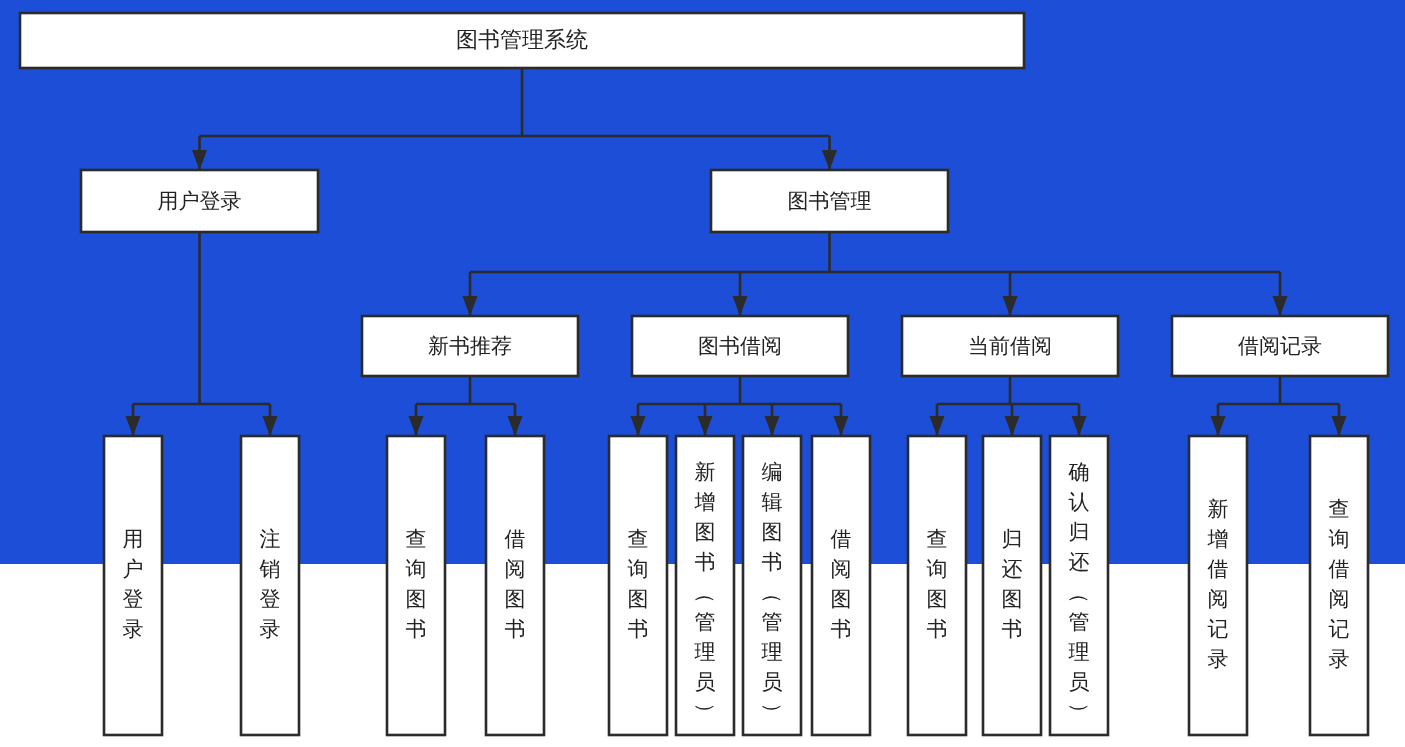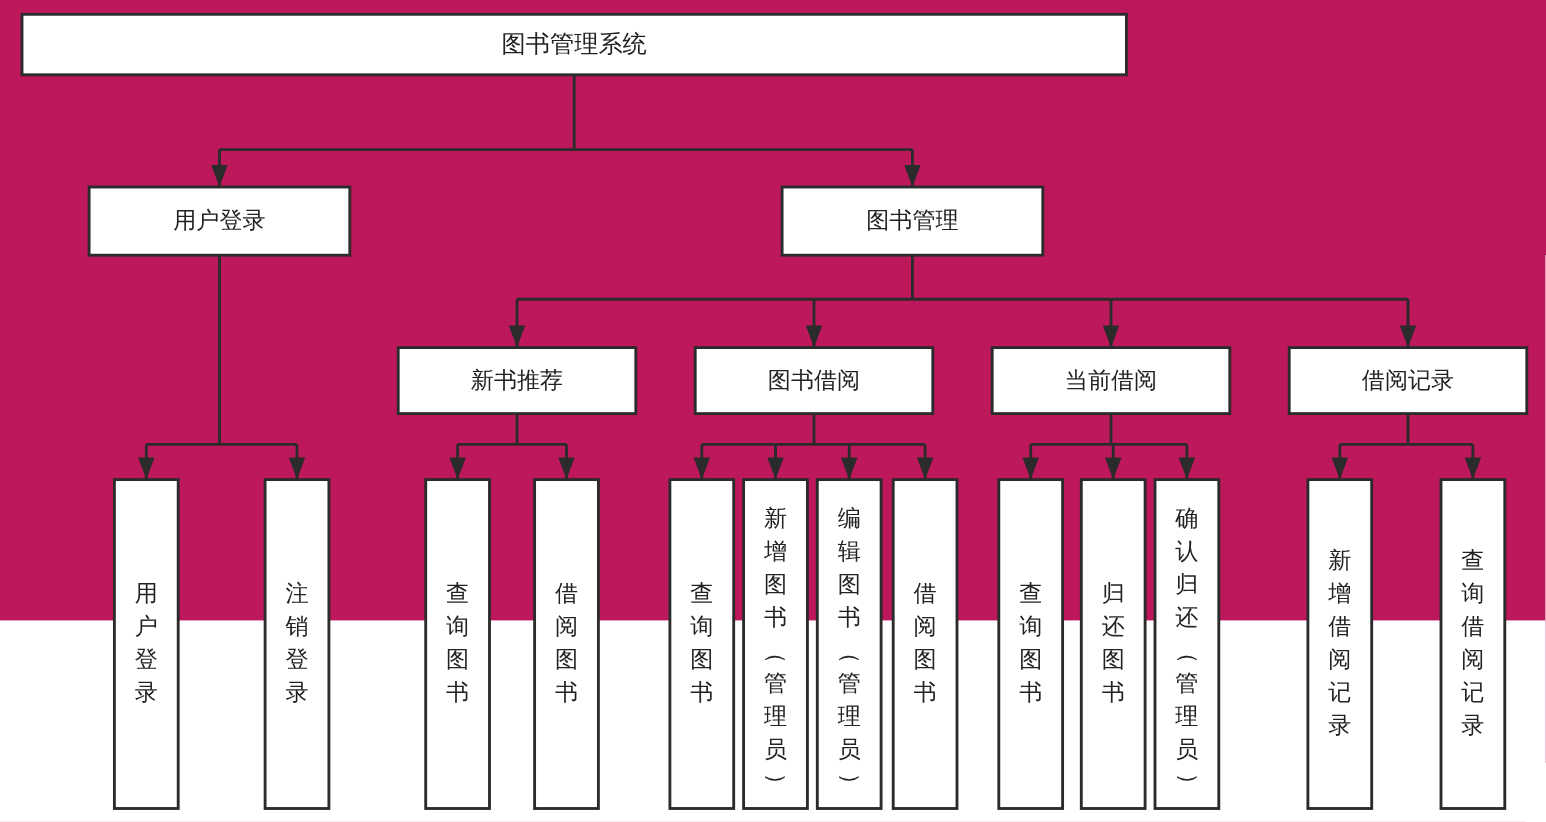--- a/index.html
+++ b/index.html
@@ -10,21 +10,21 @@
   body {
     width: 1405px;
     height: 747px;
     font-family: "Liberation Sans", "DejaVu Sans", sans-serif;
     overflow: hidden;
   }
   #diagram-root {
     position: relative;
     width: 1405px;
     height: 564px;
-    background: #be185d;
+    background: #1d4ed8;
   }
   svg.diagram-svg {
     position: absolute;
     left: 0;
     top: 0;
     width: 1405px;
     height: 747px;
     display: block;
   }
   .node-box {

